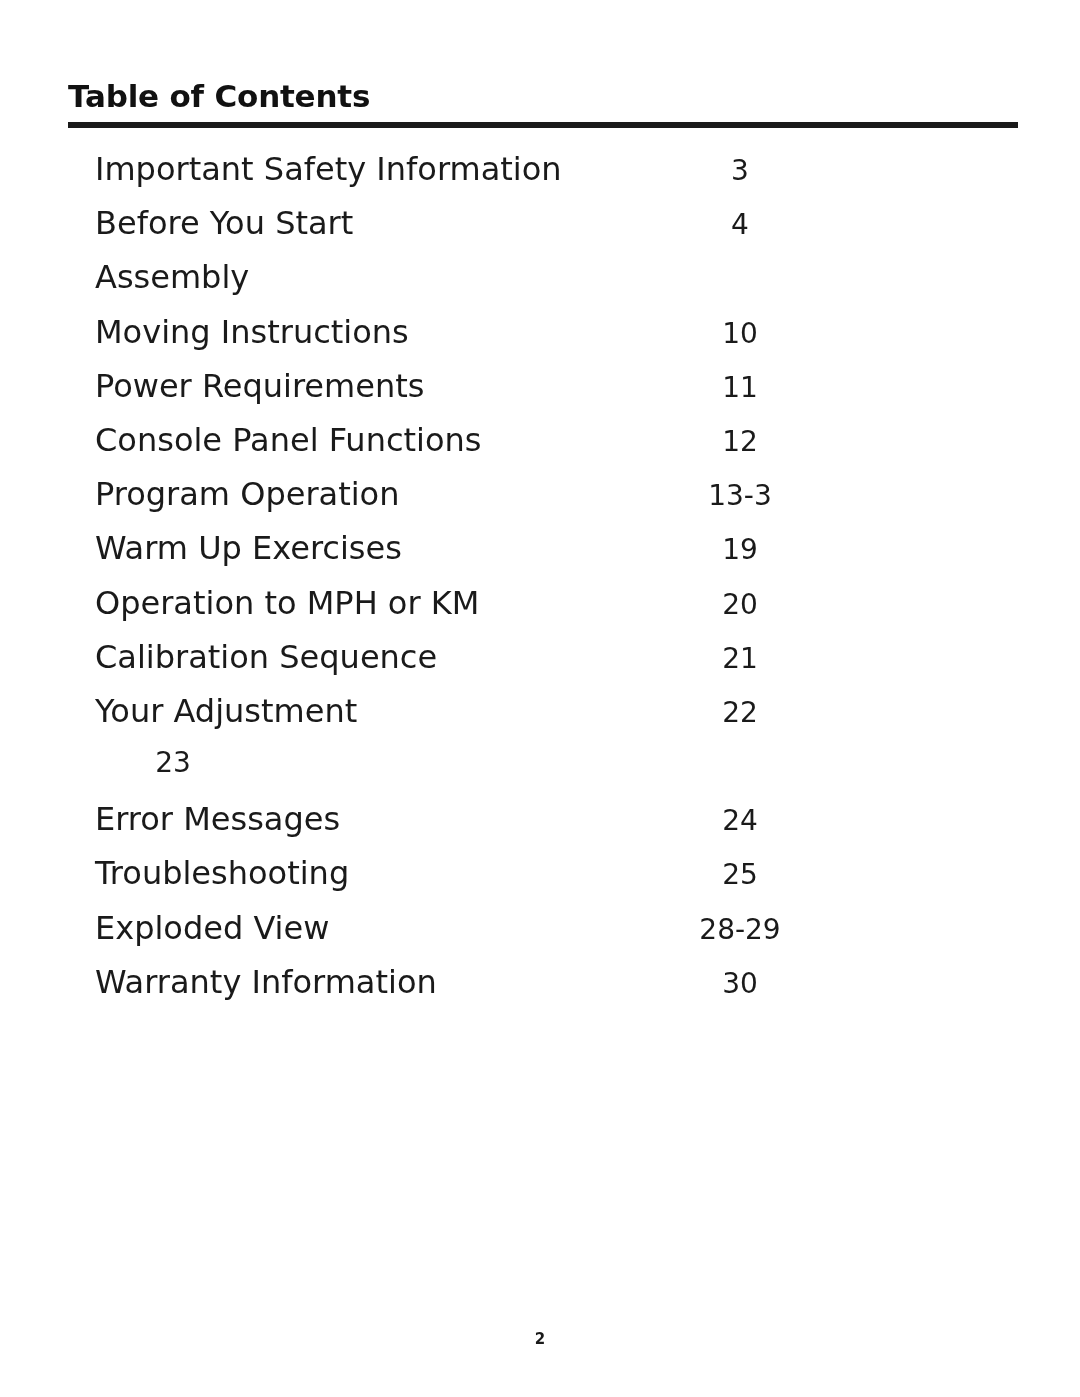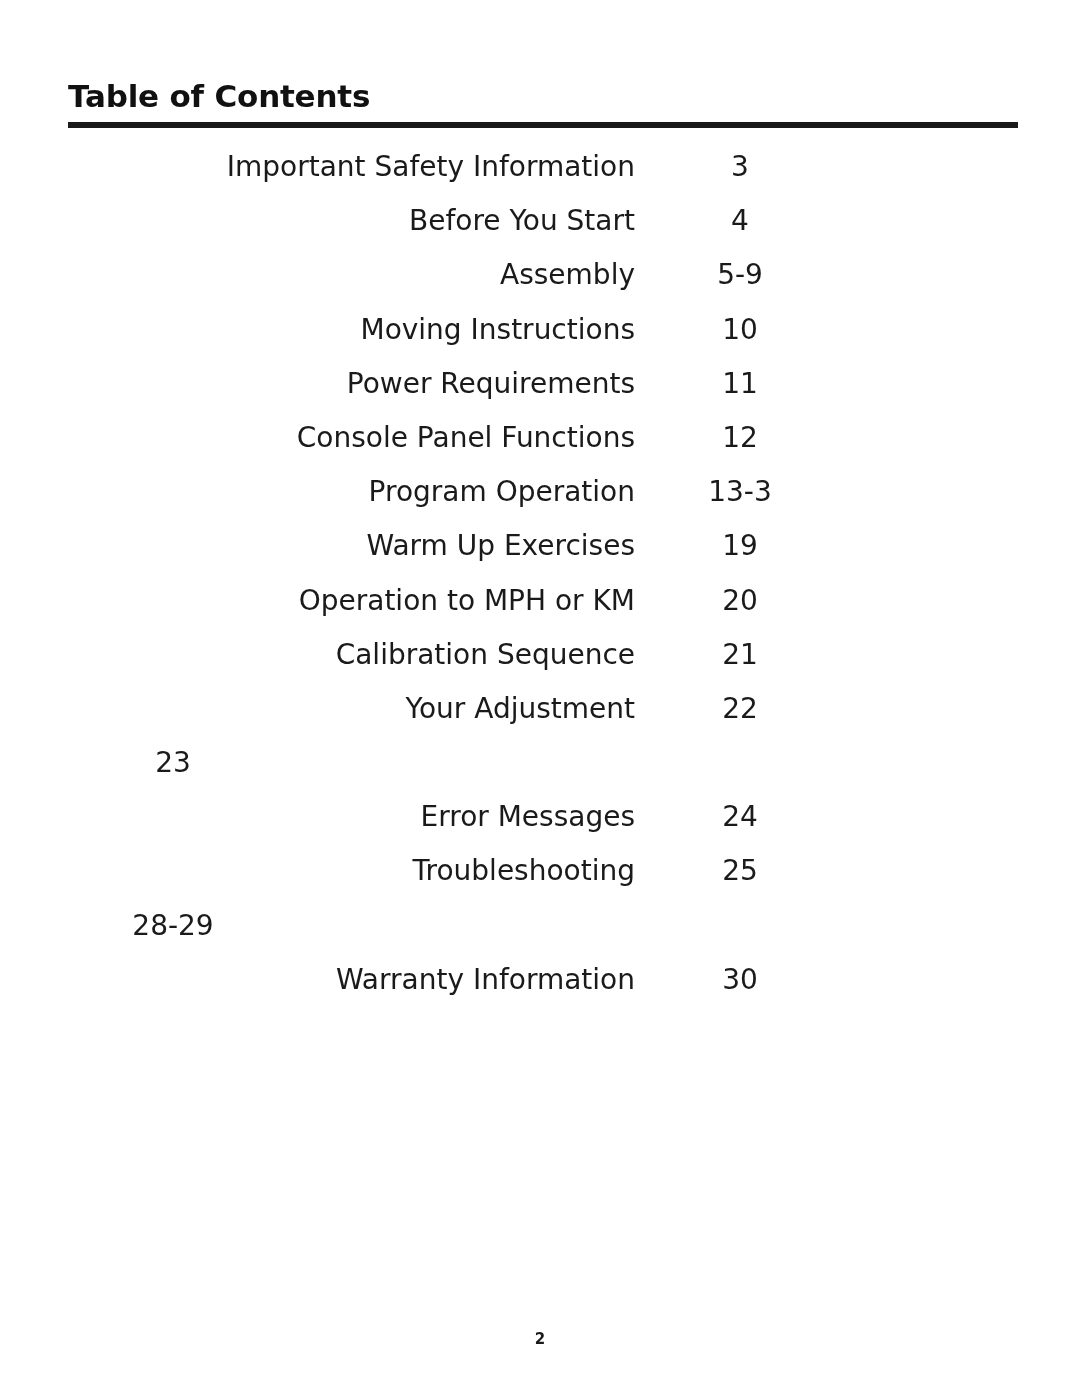--- a/index.html
+++ b/index.html
@@ -46,24 +46,23 @@
     width: 950px;
   }
   .toc-row {
     display: flex;
     align-items: baseline;
     height: 54.2px;
   }
   .toc-label {
     width: 540px;
     padding-left: 27px;
-    font-size: 28px;
+    font-size: 32px;
     color: #1a1a1a;
     white-space: nowrap;
-    text-align: right;
   }
   .toc-page {
     width: 210px;
     text-align: center;
     font-size: 28px;
     color: #1a1a1a;
     white-space: nowrap;
   }
   .folio {
     position: absolute;
@@ -89,21 +88,20 @@
     <div class="toc-row">
       <span class="toc-label">Important Safety Information</span>
       <span class="toc-page">3</span>
     </div>
     <div class="toc-row">
       <span class="toc-label">Before You Start</span>
       <span class="toc-page">4</span>
     </div>
     <div class="toc-row">
       <span class="toc-label">Assembly</span>
-      <span class="toc-page">5-9</span>
     </div>
     <div class="toc-row">
       <span class="toc-label">Moving Instructions</span>
       <span class="toc-page">10</span>
     </div>
     <div class="toc-row">
       <span class="toc-label">Power Requirements</span>
       <span class="toc-page">11</span>
     </div>
     <div class="toc-row">
@@ -135,20 +133,21 @@
     </div>
     <div class="toc-row">
       <span class="toc-label">Error Messages</span>
       <span class="toc-page">24</span>
     </div>
     <div class="toc-row">
       <span class="toc-label">Troubleshooting</span>
       <span class="toc-page">25</span>
     </div>
     <div class="toc-row">
+      <span class="toc-label">Exploded View</span>
       <span class="toc-page">28-29</span>
     </div>
     <div class="toc-row">
       <span class="toc-label">Warranty Information</span>
       <span class="toc-page">30</span>
     </div>
 
   </div>
 
   <div class="folio">2</div>

